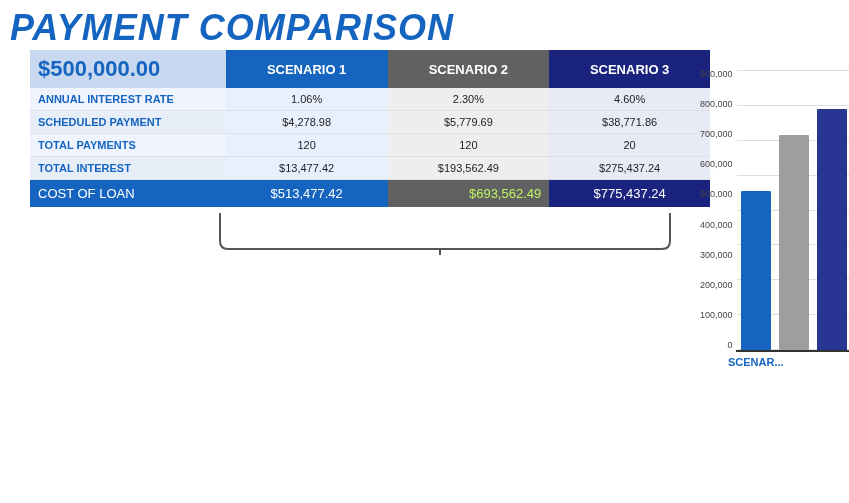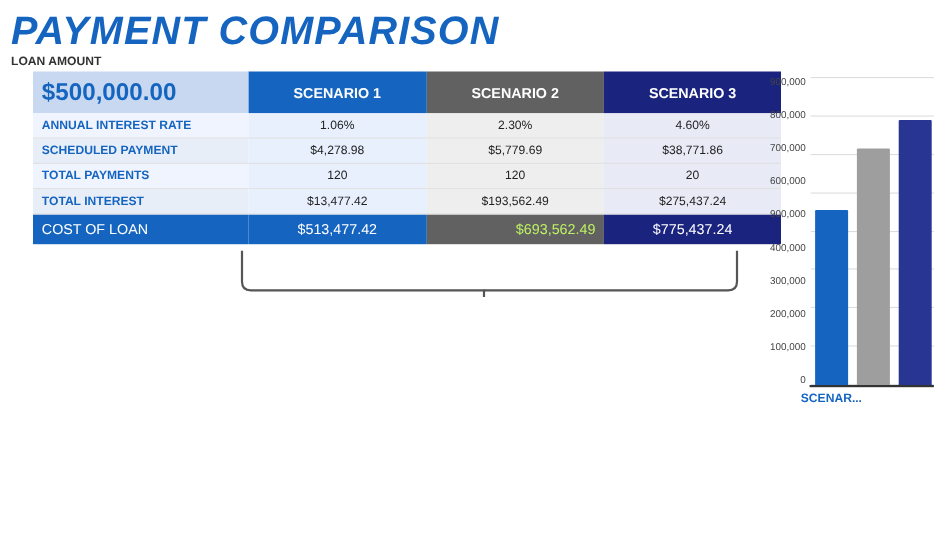--- a/index.html
+++ b/index.html
@@ -257,21 +257,20 @@
       color: #1565c0;
       text-transform: uppercase;
     }
   </style>
 </head>
 <body>
 
 <div class="main-container">
   <div class="left-section">
     <div class="page-title">PAYMENT COMPARISON</div>
-    <div class="loan-amount-label">LOAN AMOUNT</div>
 
     <div class="table-wrapper">
       <table>
         <colgroup>
           <col class="col-label">
           <col class="col-s1">
           <col class="col-s2">
           <col class="col-s3">
         </colgroup>
         <tbody>

